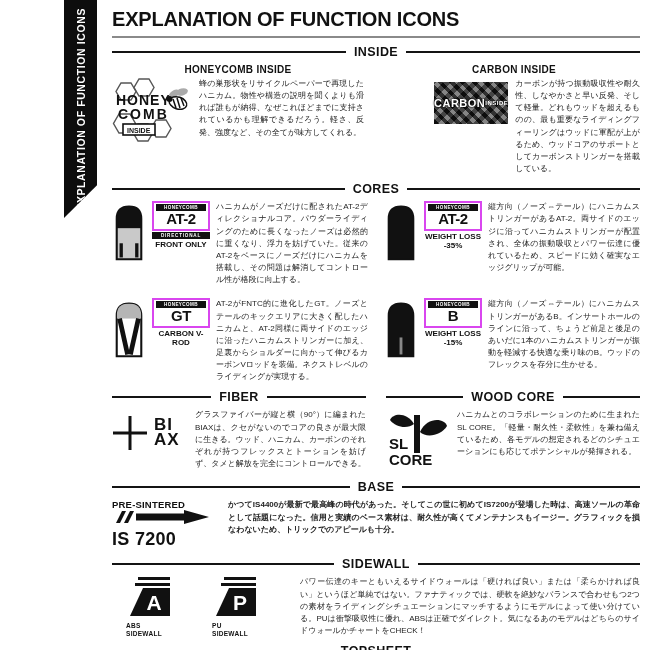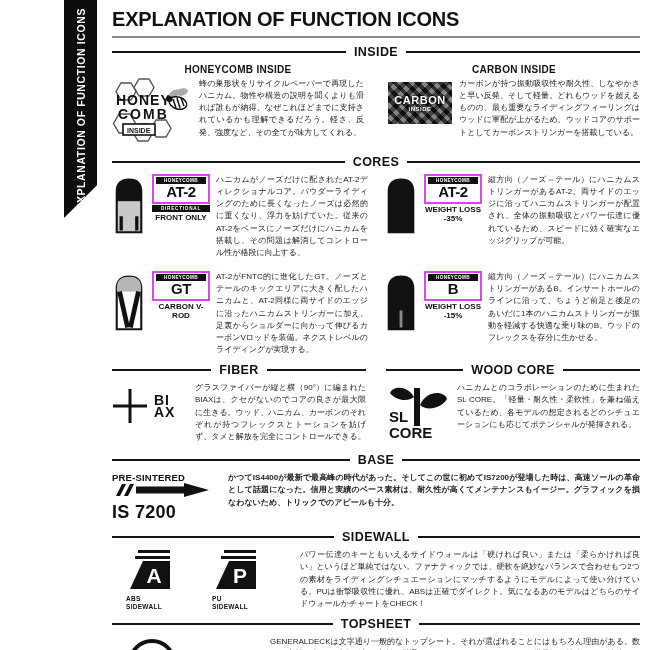--- a/index.html
+++ b/index.html
@@ -33,40 +33,40 @@
   .col-title{text-align:center;font-weight:bold;font-size:10px;margin-bottom:3px;letter-spacing:.3px;}
   .icon-text-row{display:flex;gap:7px;align-items:flex-start;}
   
   .hc-wrap{flex:0 0 80px;}
   
   .carbon-box{
     flex:0 0 64px;height:42px;margin-top:4px;position:relative;
     background:
       repeating-linear-gradient(45deg, rgba(0,0,0,.55) 0 4px, rgba(255,255,255,.18) 4px 8px),
       repeating-linear-gradient(-45deg,#1c1c1c 0 5px,#6a6a6a 5px 10px);
-    display:flex;flex-direction:column;align-items:center;justify-content:center;
+    display:flex;flex-direction:row;align-items:center;justify-content:center;margin-left:46px;
   }
   .carbon-label{color:#fff;font-weight:bold;font-size:11px;letter-spacing:.5px;text-shadow:0 0 2px #000,0 0 2px #000;}
   .carbon-badge{color:#fff;font-weight:bold;font-size:6px;letter-spacing:.5px;text-shadow:0 0 2px #000;}
   
   .cores-grid{display:flex;flex-wrap:wrap;row-gap:12px;column-gap:16px;}
   .core-cell{flex:0 0 256px;display:flex;gap:6px;align-items:flex-start;}
   .board{flex:0 0 34px;}
   .badge{flex:0 0 58px;text-align:center;}
   .badge-box{border:2px solid #d946ef;background:#fff;padding:1px 2px 2px 2px;}
   .badge-top{background:#111;color:#fff;font-weight:bold;font-size:4.6px;letter-spacing:.4px;padding:1px 0;}
   .badge-main{font-weight:bold;font-size:15px;letter-spacing:-.5px;line-height:1.05;}
   .badge-bar{background:#111;color:#fff;font-weight:bold;font-size:4.6px;letter-spacing:.8px;margin-top:1px;padding:1px 0;}
   .badge-sub{font-weight:bold;font-size:8px;line-height:1.15;margin-top:1px;letter-spacing:0;}
   .core-cell .jp{flex:1;min-width:0;}
   
   .fw-row{display:flex;gap:20px;}
   .fw-col{flex:1;min-width:0;}
   .biax-icon{flex:0 0 76px;display:flex;align-items:center;gap:6px;margin-top:6px;}
-  .biax-text{font-weight:bold;font-size:14px;line-height:.88;letter-spacing:1px;}
+  .biax-text{font-weight:bold;font-size:17px;line-height:.88;letter-spacing:1px;}
   .sl-wrap{flex:0 0 64px;margin-top:2px;}
   
   .base-row{display:flex;gap:14px;align-items:flex-start;}
   .base-icon{flex:0 0 102px;}
   .bi-top{font-weight:bold;font-size:9.5px;letter-spacing:.2px;}
   .bi-main{font-weight:bold;font-size:18px;letter-spacing:.3px;margin-top:1px;}
   .base-row .jp{flex:1;min-width:0;font-weight:bold;}
   
   .sw-row{display:flex;gap:14px;align-items:flex-start;}
   .sw-icons{flex:0 0 160px;display:flex;gap:38px;padding-left:14px;}

